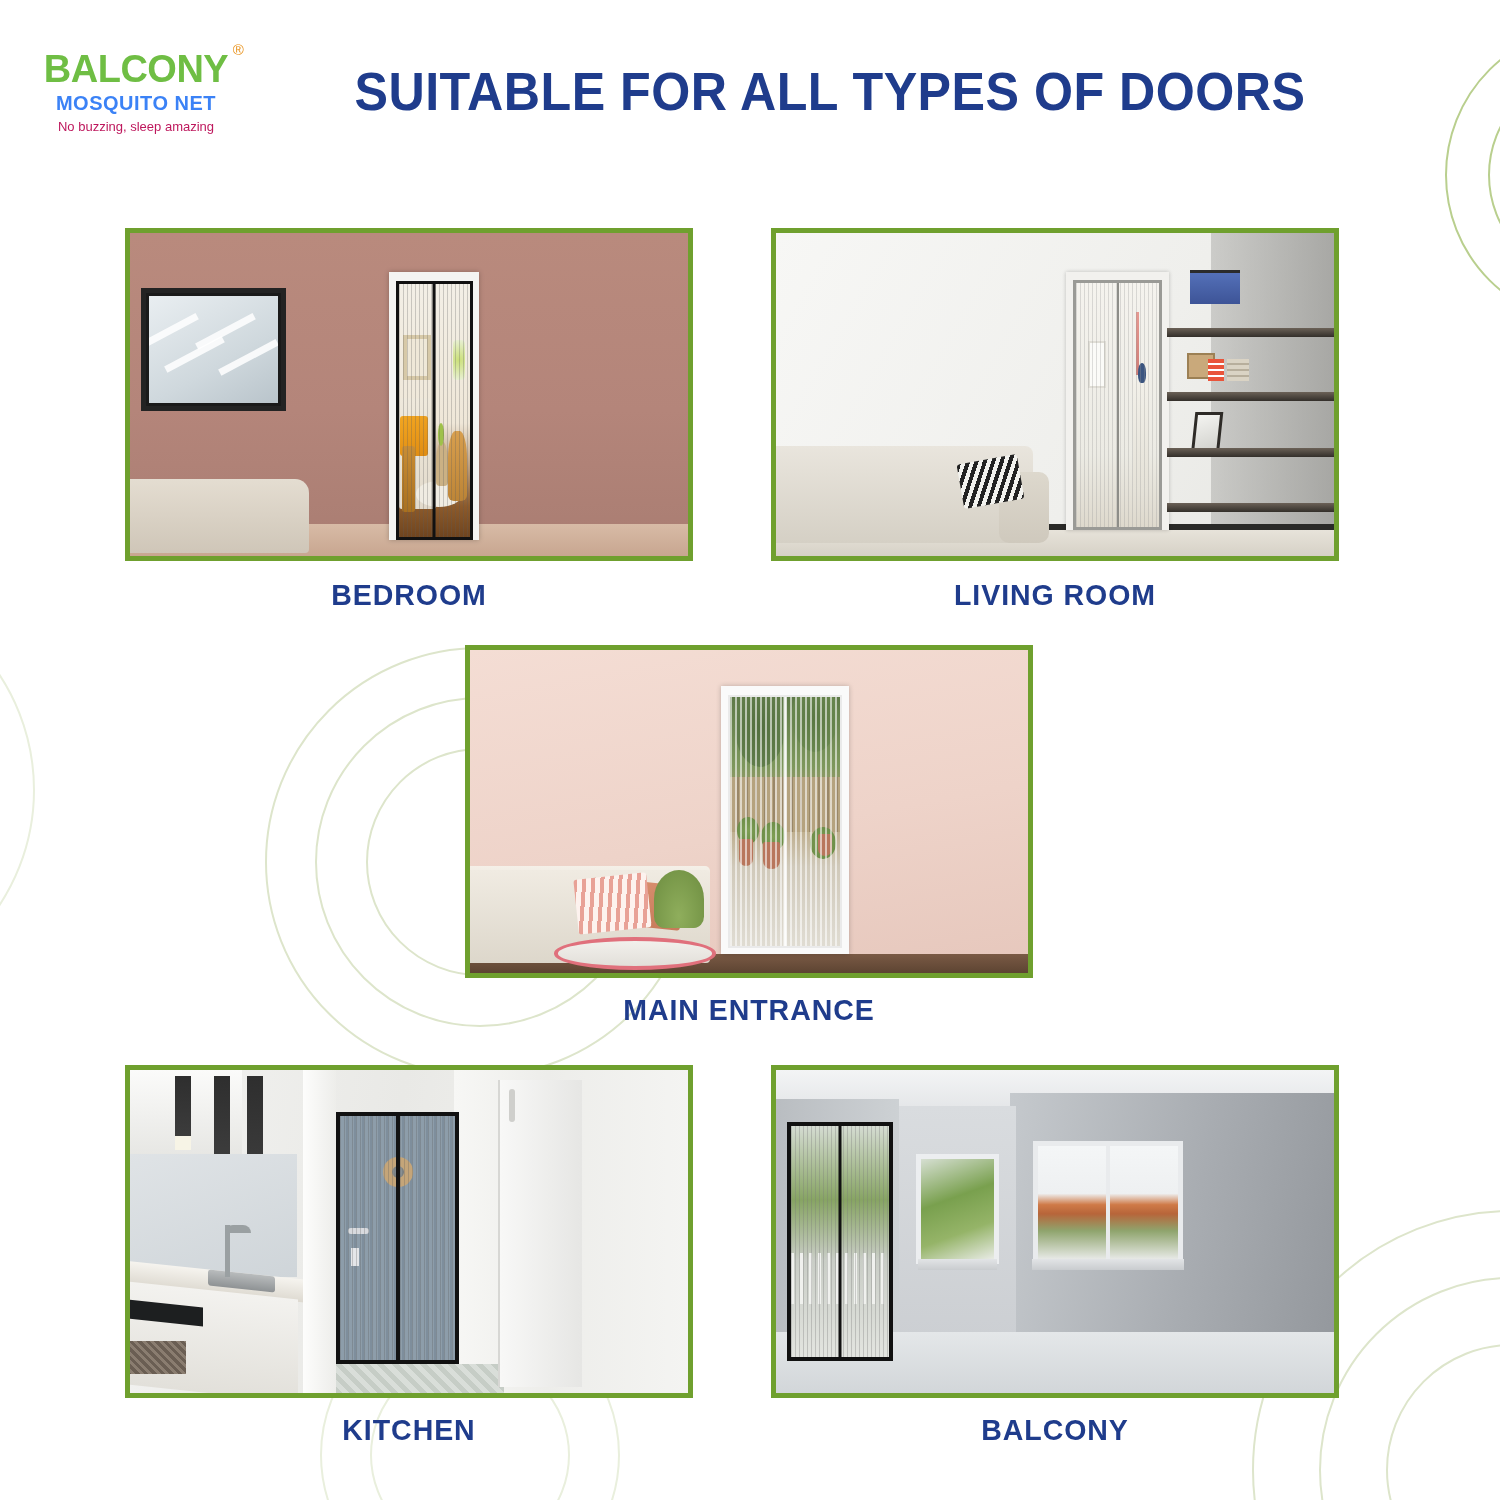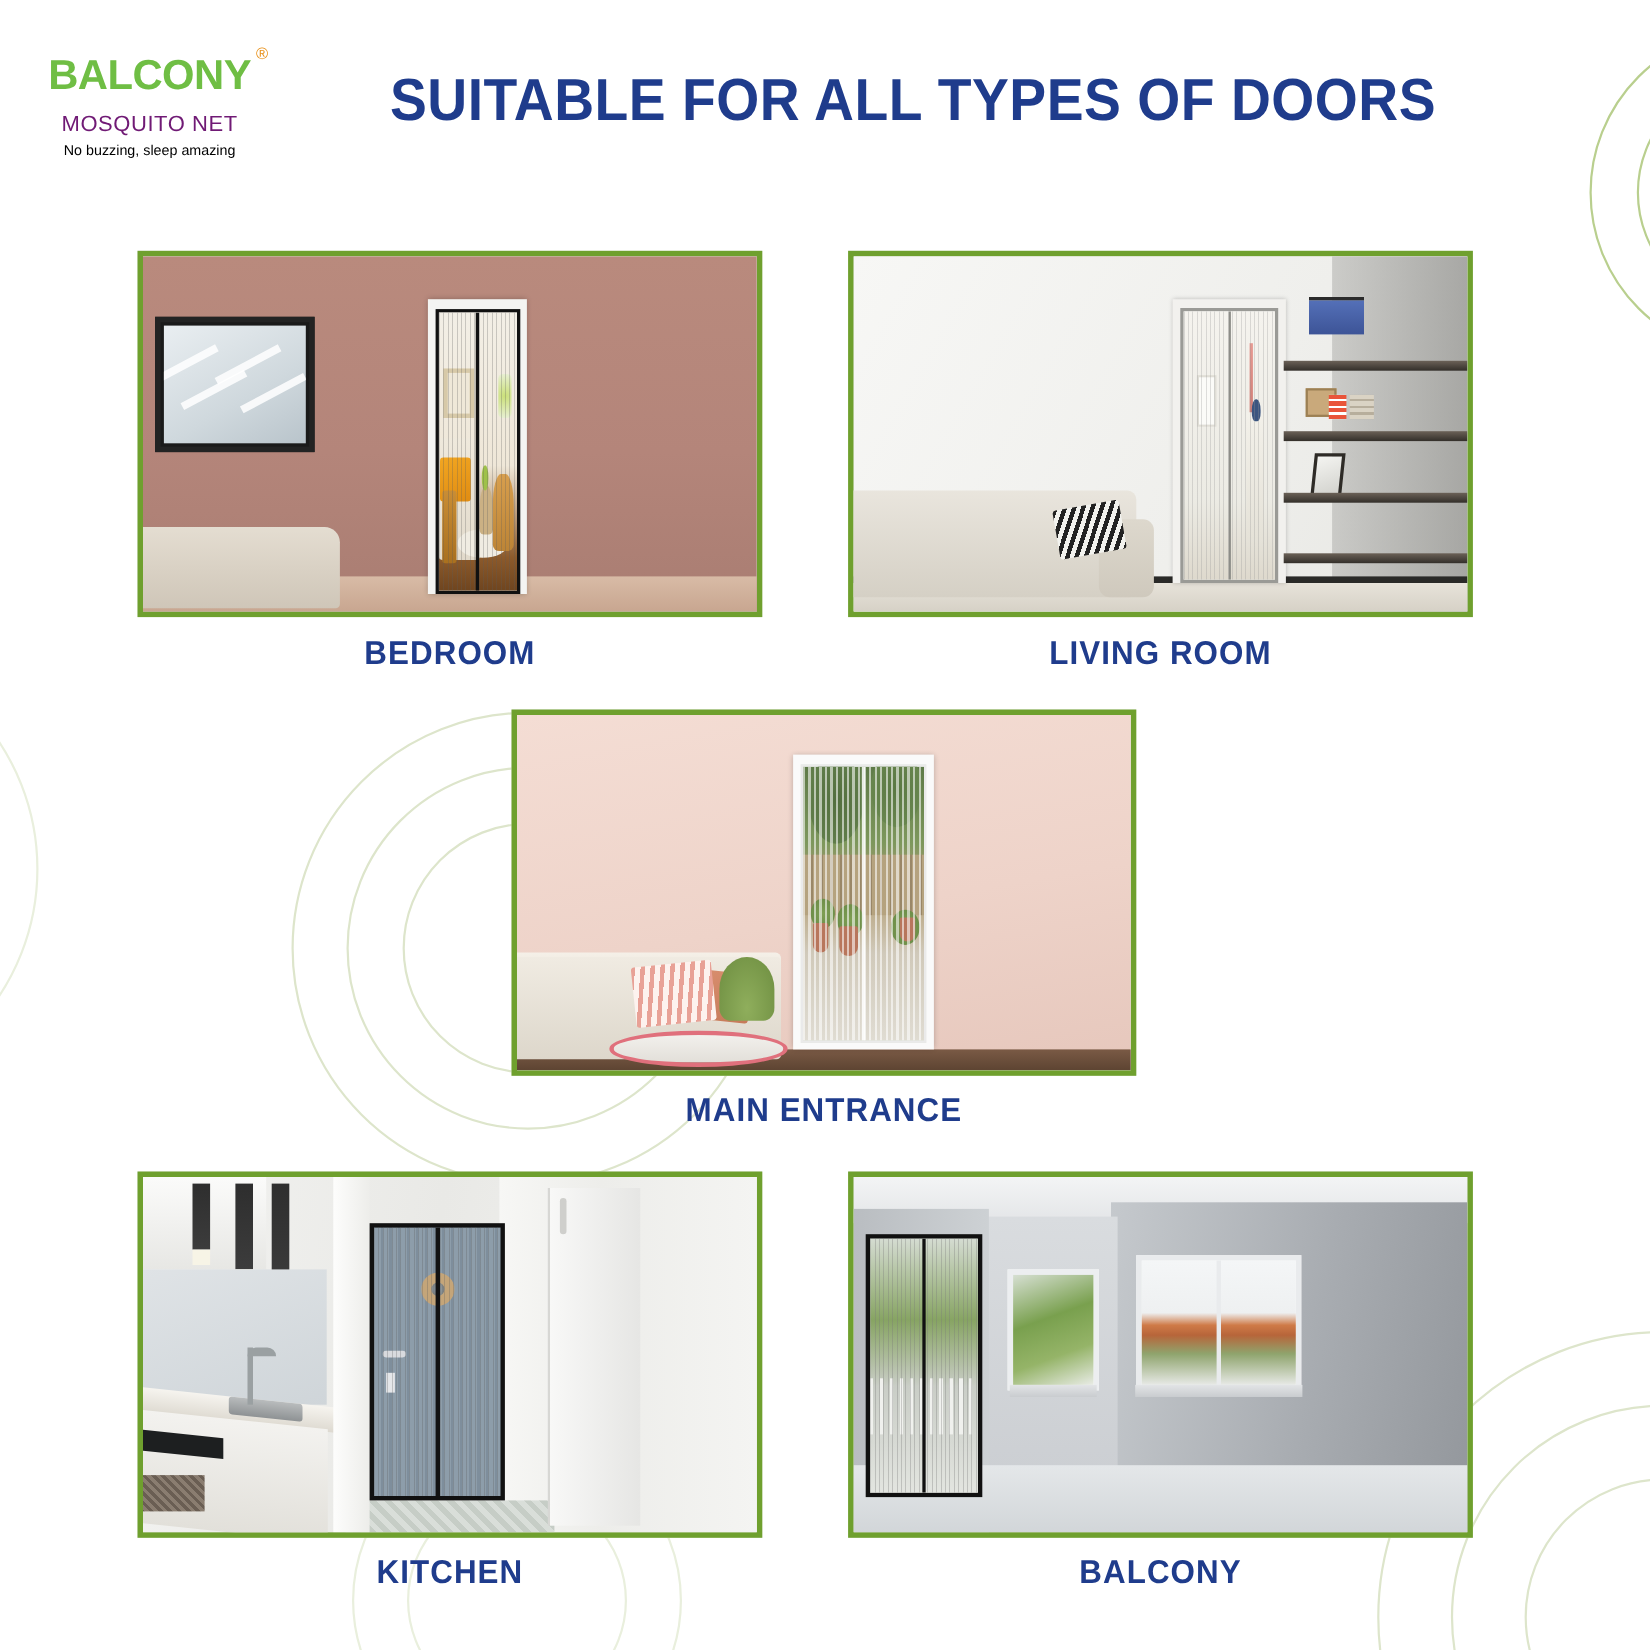--- a/index.html
+++ b/index.html
@@ -31,25 +31,25 @@
   #logo { position:absolute; left:36px; top:50px; width:200px; text-align:center; }
   .logo-classic {
     font-size:38px; font-weight:bold; color:#6FBE44;
     letter-spacing:-0.5px; line-height:1; position:relative; display:inline-block;
   }
   .logo-reg {
     position:absolute; right:-15px; top:-8px;
     font-size:15px; color:#E8911A; font-weight:normal;
   }
   .logo-net {
-    font-size:20px; font-weight:400; color:#701a75;
-    letter-spacing:0.5px; line-height:1.25; margin-top:13px;
+    font-size:20px; font-weight:700; color:#3b82f6;
+    letter-spacing:0.5px; line-height:1.25; margin-top:3px;
   }
   .logo-tag {
-    font-size:13px; color:#000000; line-height:1.3; margin-top:3px;
+    font-size:13px; color:#be185d; line-height:1.3; margin-top:3px;
   }
 
   
   #page-title {
     position:absolute; left:250px; top:60px; width:1160px;
     text-align:center; color:#1F3C8C;
     font-size:54px; font-weight:bold;
     letter-spacing:0.5px;
     transform:scaleX(0.93); transform-origin:center top;
     white-space:nowrap;

